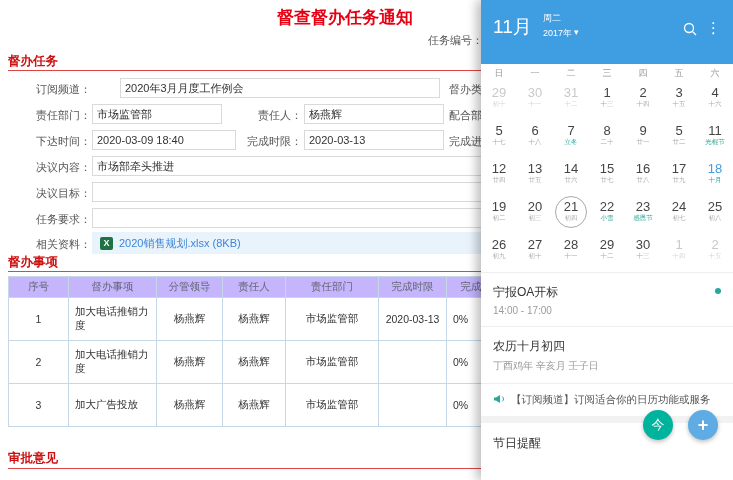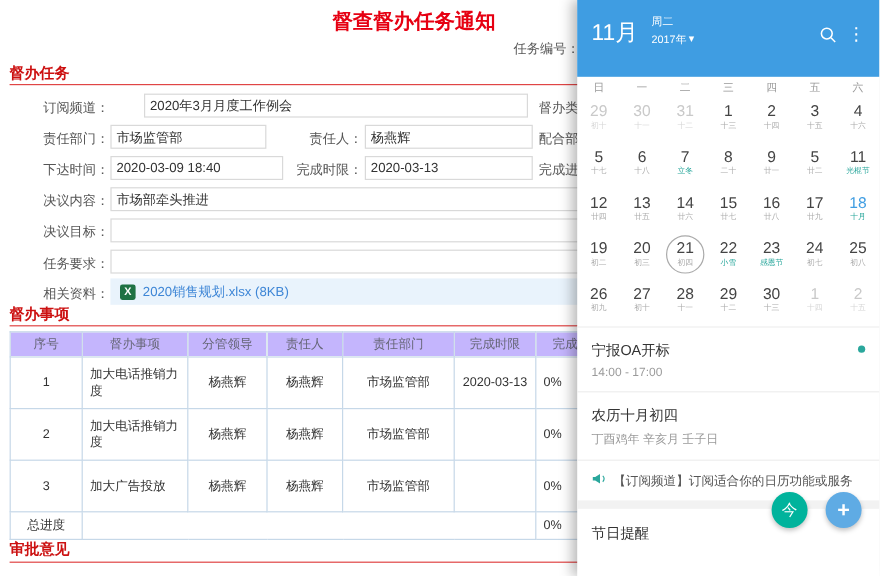--- a/index.html
+++ b/index.html
@@ -162,25 +162,20 @@
           </tr>
           <tr class="drow">
             <td class="c0">3</td>
             <td class="c1">加大广告投放</td>
             <td class="c2">杨燕辉</td>
             <td class="c3">杨燕辉</td>
             <td class="c4">市场监管部</td>
             <td class="c5"></td>
             <td class="c6">0%</td>
           </tr>
-          <tr class="trow">
-            <td>总进度</td>
-            <td colspan="5"></td>
-            <td class="c6">0%</td>
-          </tr>
         </tbody>
       </table>
 
     <div class="sec" style="top:450px">审批意见</div>
     <div class="secline" style="top:468px"></div>
   </div>
 
   <div class="phone">
 
 

